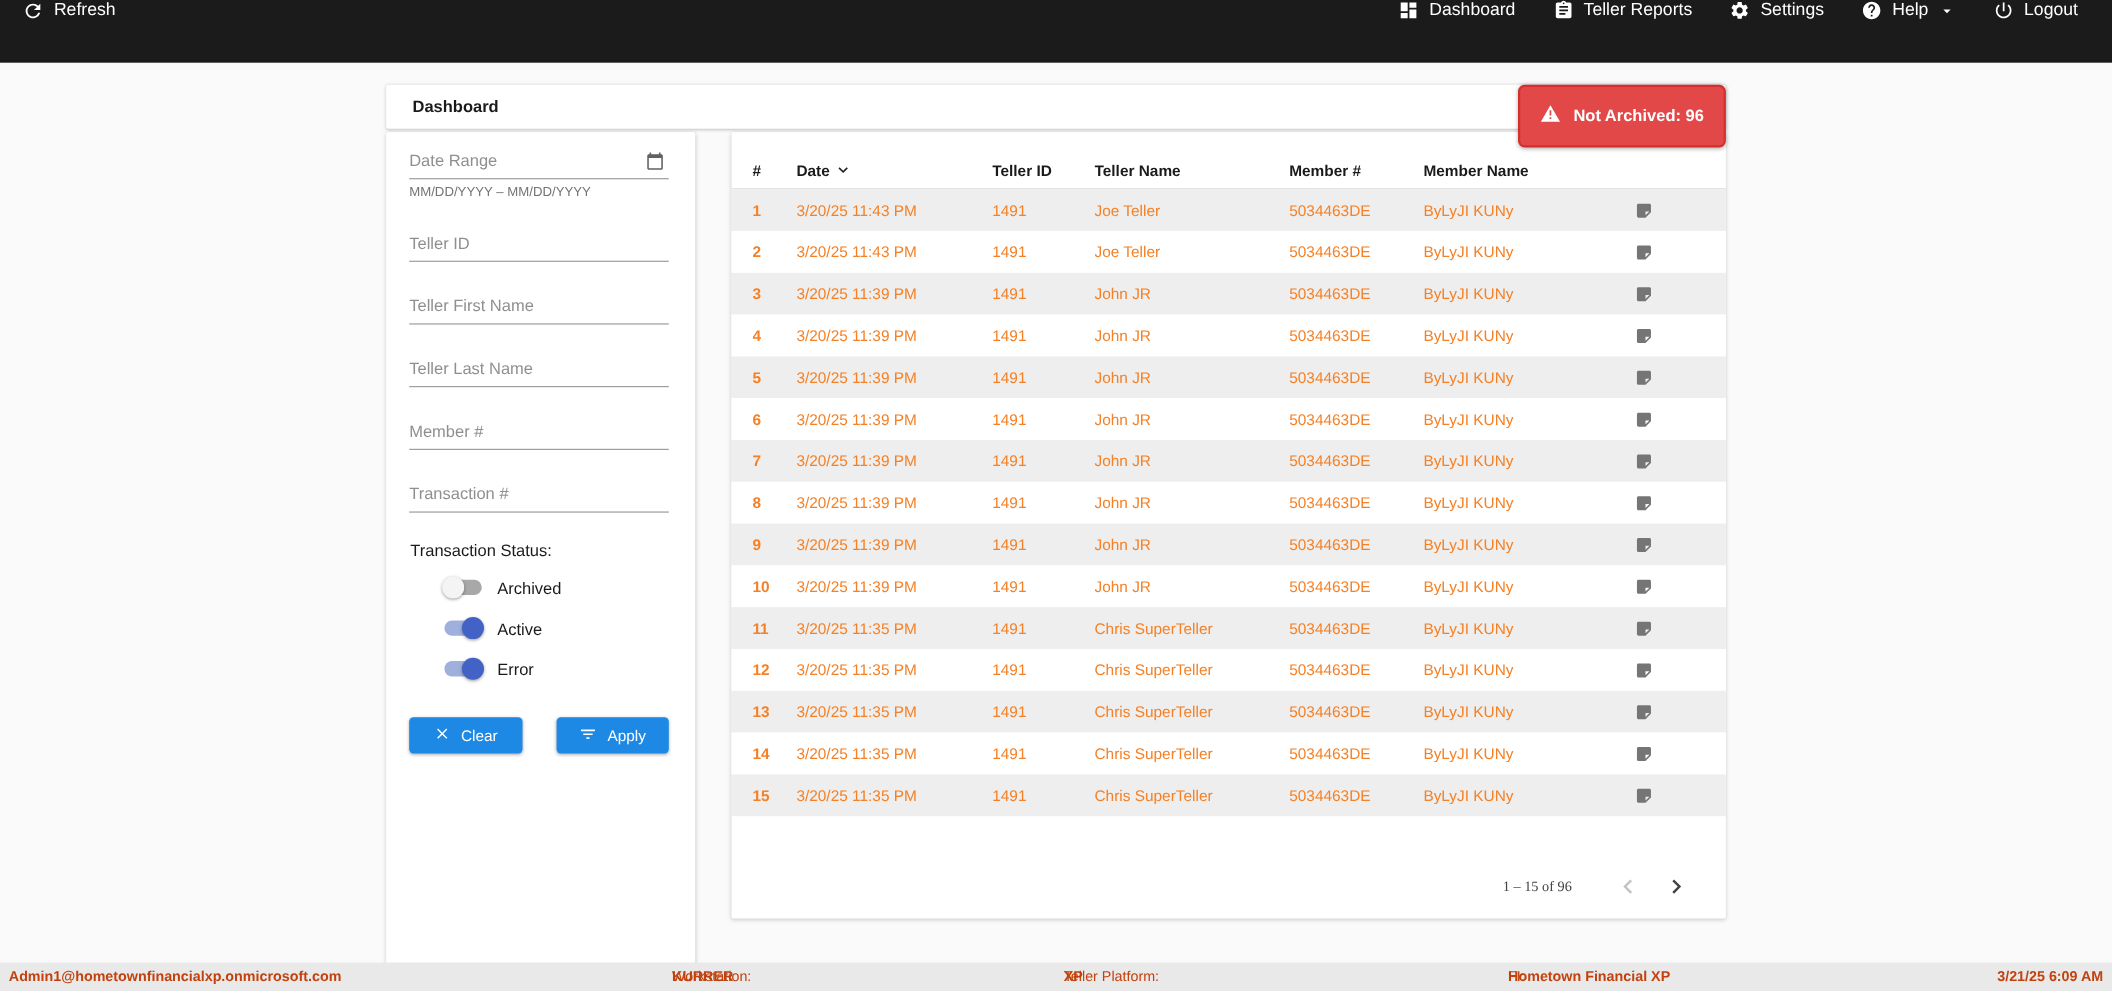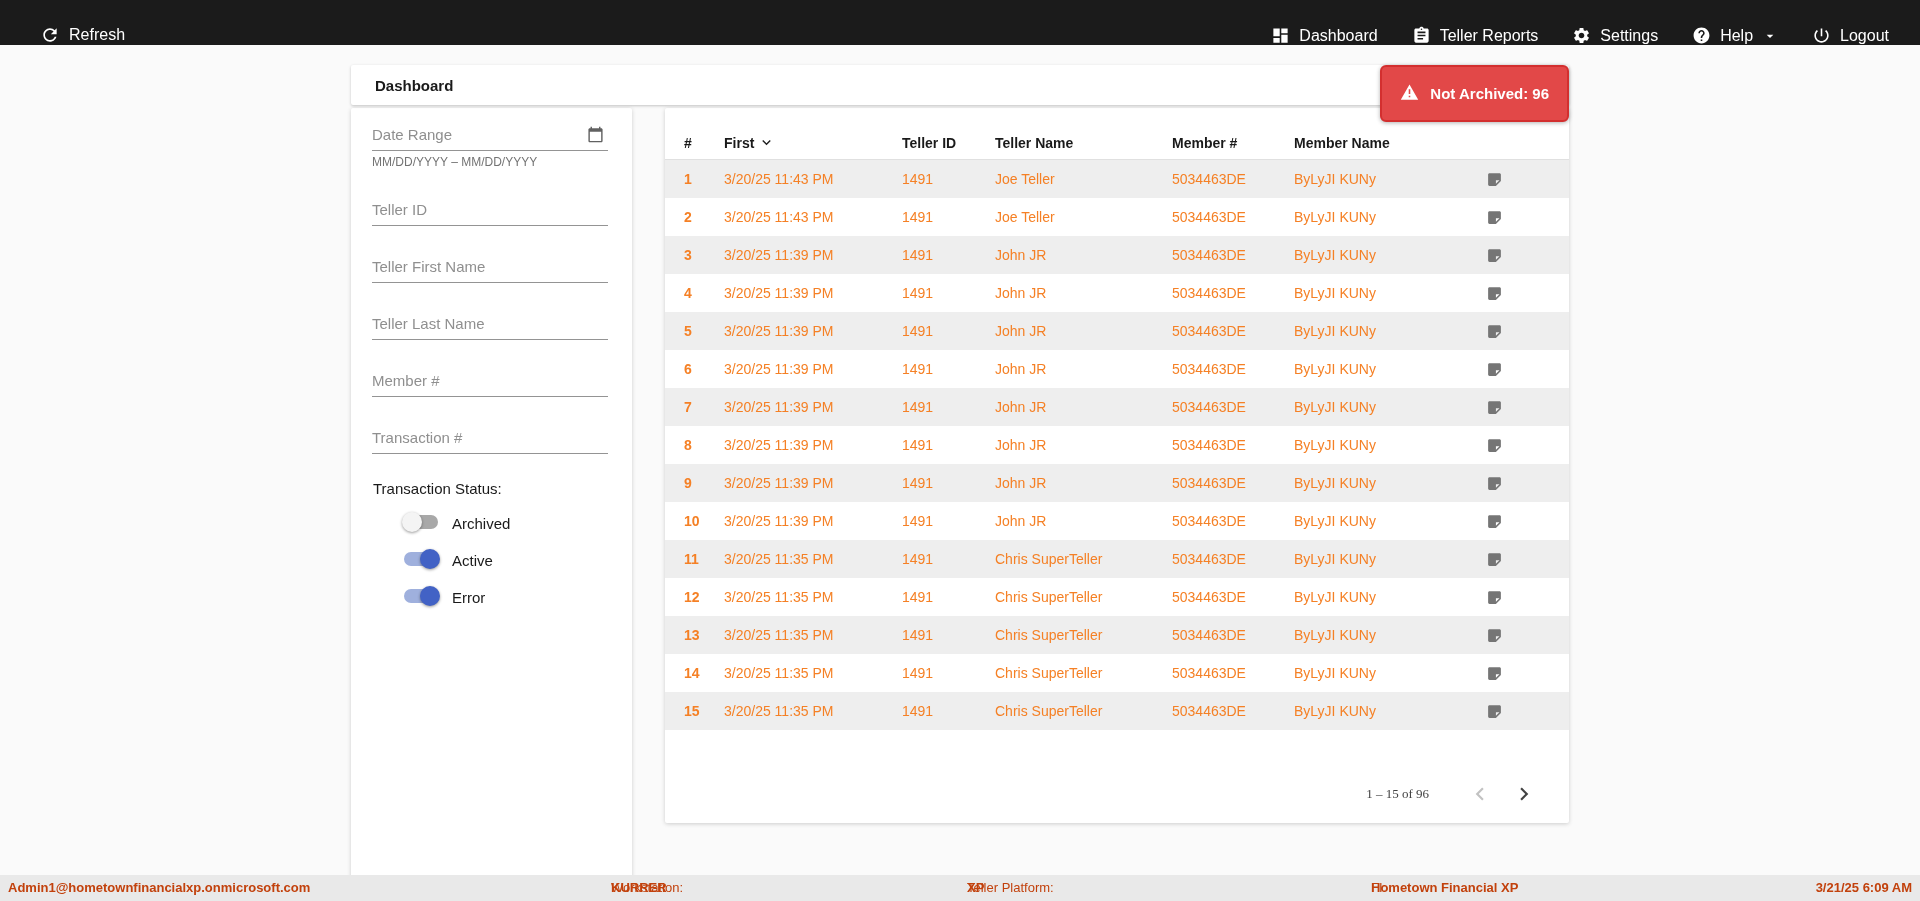--- a/index.html
+++ b/index.html
@@ -7,22 +7,22 @@
   body {
     font-family: "Liberation Sans", sans-serif;
     background: #fafafa;
     position: relative;
     overflow: hidden;
     color: #1a1a1a;
   }
 
   
   .navbar {
-    height: 45px; background: #1b1b1b; color: #fff;
-    display: flex; align-items: flex-end; padding: 0 31px 0 40px;
+    height: 57px; background: #1b1b1b; color: #fff;
+    display: flex; align-items: flex-start; padding: 0 31px 0 20px;
   }
   .nav-item {
     display: flex; align-items: center; gap: 9px;
     font-size: 16px; cursor: pointer; white-space: nowrap;
   }
   .nav-right { margin-left: auto; display: flex; align-items: center; gap: 34px; }
   .nav-item svg { display: block; }
 
   
   .page { width: 1218px; margin: 20px 0 0 351px; }
@@ -251,27 +251,45 @@
           </span>
         <span class="toggle-label">Active</span>
       </div>
       <div class="toggle-row">
         <span class="switch on">
             <span class="thumb"></span>
           </span>
         <span class="toggle-label">Error</span>
       </div>
 
+      <div class="btn-row">
+        <button class="btn">
+          <span>
+            <svg width="16" height="16" viewBox="0 0 24 24" fill="currentColor">
+                <path d="M19 6.41 17.59 5 12 10.59 6.41 5 5 6.41 10.59 12 5 17.59 6.41 19 12 13.41 17.59 19 19 17.59 13.41 12z"></path>
+              </svg>
+          </span>
+          <span>Clear</span>
+        </button>
+        <button class="btn">
+          <span>
+            <svg width="17" height="17" viewBox="0 0 24 24" fill="currentColor">
+                <path d="M10 18h4v-2h-4v2zM3 6v2h18V6H3zm3 7h12v-2H6v2z"></path>
+              </svg>
+          </span>
+          <span>Apply</span>
+        </button>
+      </div>
     </aside>
 
     <section class="table-card">
       <div class="thead">
         <span class="c num">#</span>
         <span class="c date">
-          <span>First</span>
+          <span>Date</span>
           <span class="sort-icon">
             <svg width="17" height="17" viewBox="0 0 24 24" fill="currentColor">
                 <path d="M7.41 8.59 12 13.17l4.59-4.58L18 10l-6 6-6-6z"></path>
               </svg>
           </span>
         </span>
         <span class="c tid">Teller ID</span>
         <span class="c tname">Teller Name</span>
         <span class="c mnum">Member #</span>
         <span class="c mname">Member Name</span>

